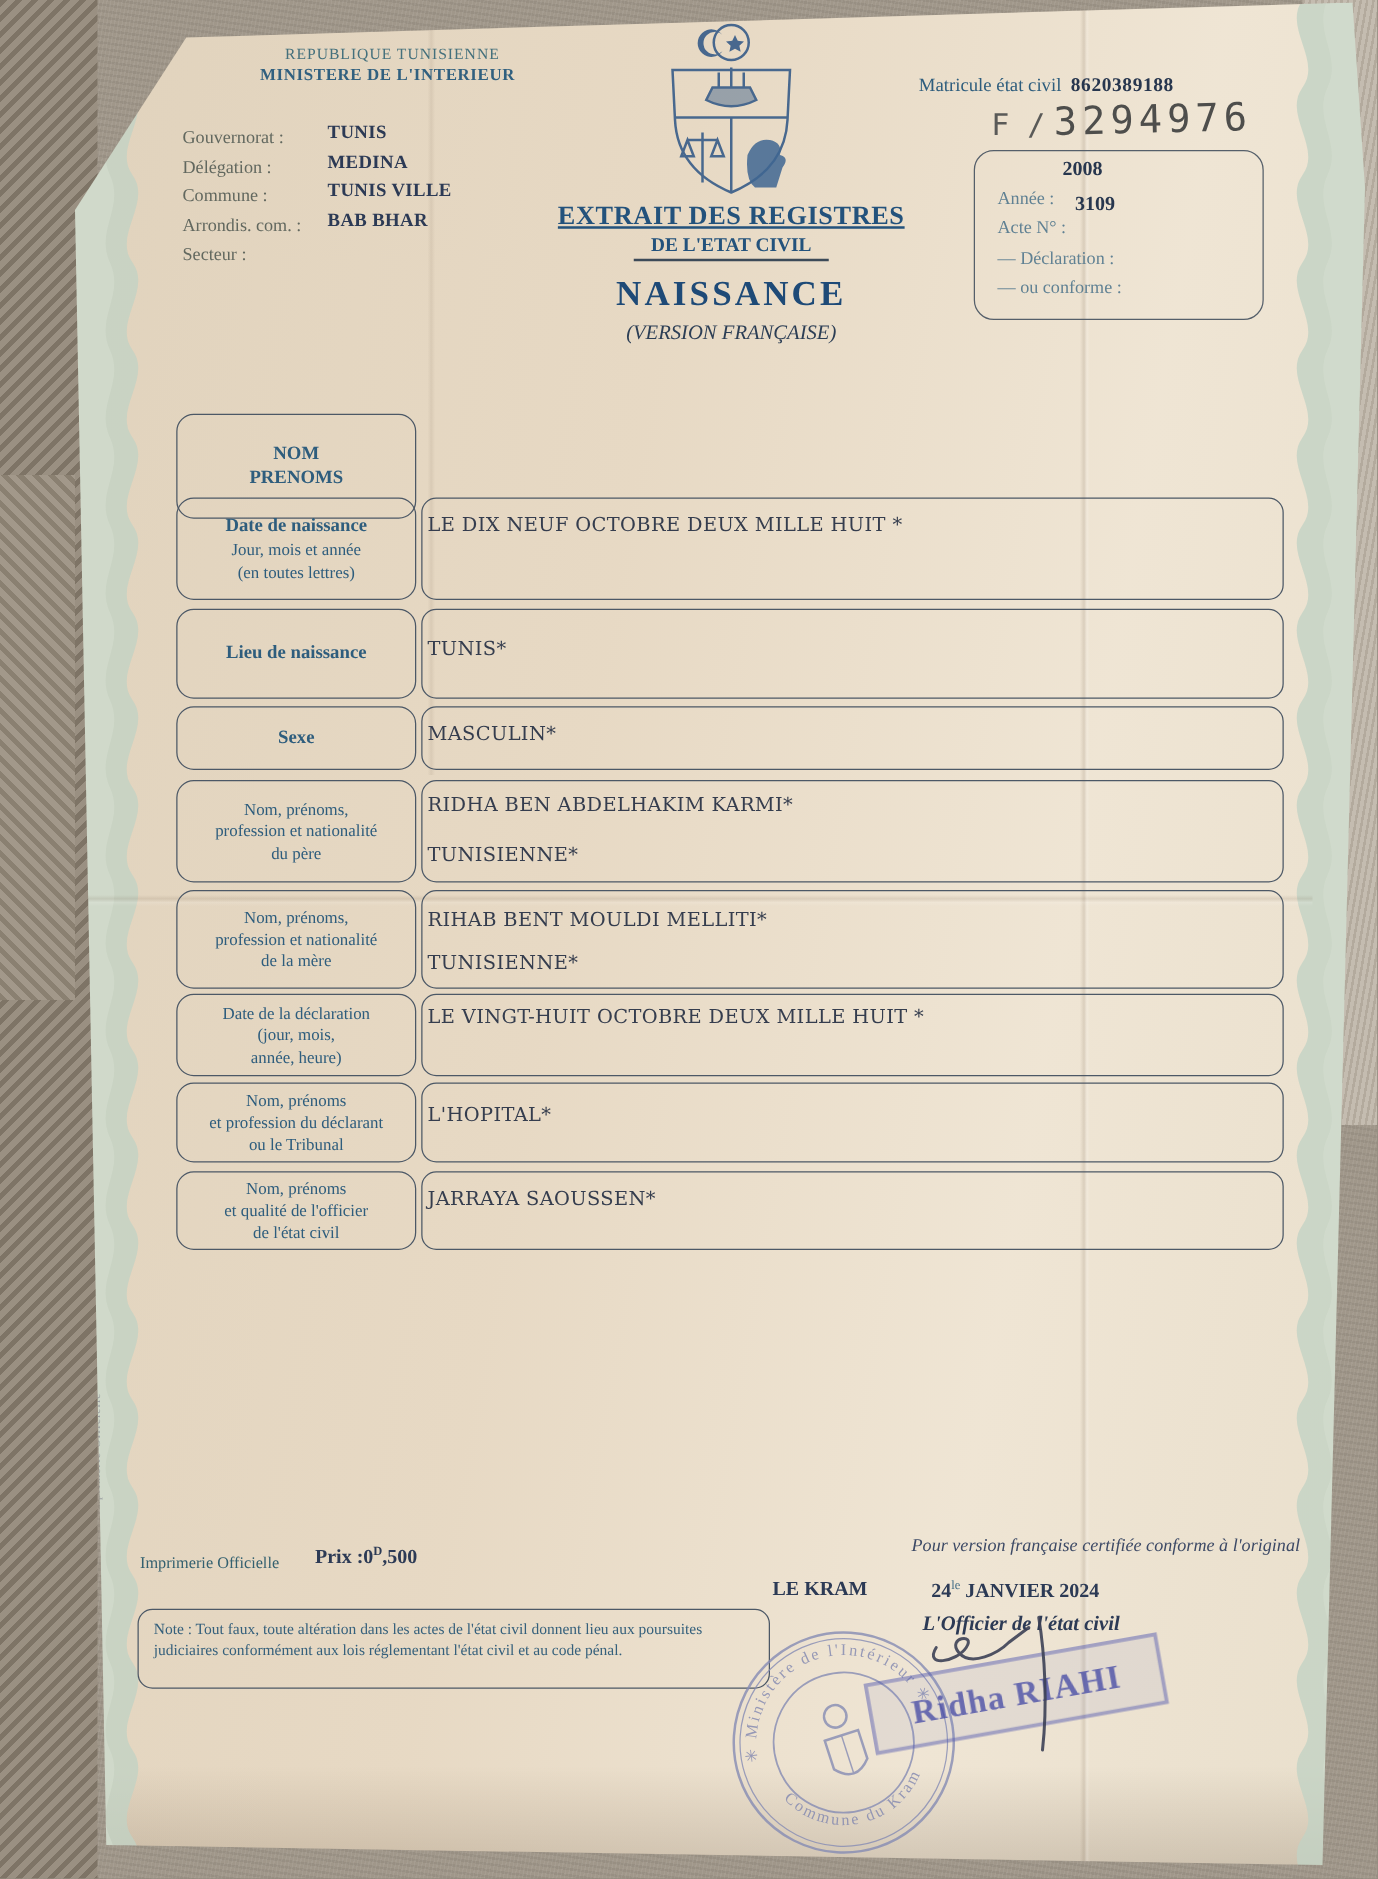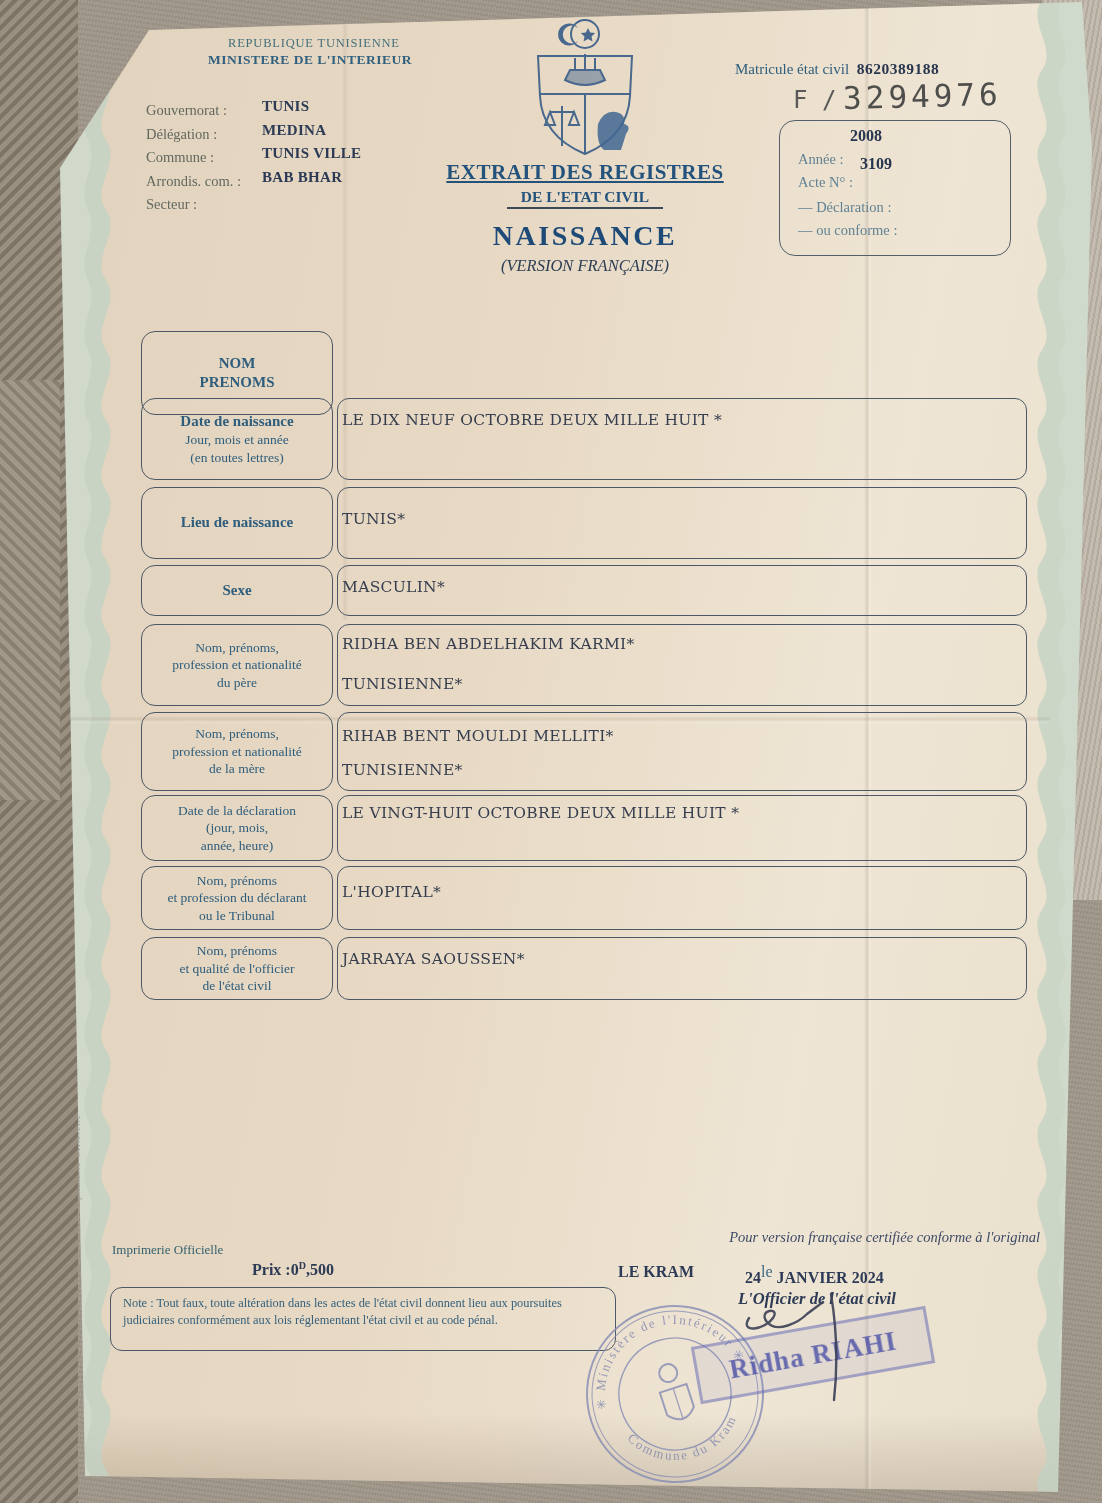--- a/index.html
+++ b/index.html
@@ -77,27 +77,27 @@
     border:1.6px solid #4c5866;border-radius:16px;}
   .obs-title{position:absolute;left:0;width:100%;top:8px;text-align:center;
     font-size:16.5px;font-weight:bold;font-style:italic;letter-spacing:1px;color:#2c3c52;}
   .obs-value{position:absolute;left:335px;top:20px;font-size:15px;font-weight:bold;
     letter-spacing:9px;color:#2b3040;font-family:"DejaVu Serif",serif;}
 
   .imprint-v{position:absolute;left:72px;top:1212px;transform:rotate(-90deg);transform-origin:0 0;
     font-size:9px;letter-spacing:1px;color:rgba(100,100,120,.5);}
 
   .imprimerie{left:112px;top:1242px;font-size:13px;color:#33606f;}
-  .prix{left:252px;top:1236px;font-size:16px;font-weight:bold;color:#2c3a55;margin-top:24px;}
+  .prix{left:252px;top:1236px;font-size:16px;font-weight:bold;color:#2c3a55;}
   .prix sup{font-size:10px;}
   .certif{left:658px;top:1229px;width:382px;text-align:right;font-size:14.5px;font-style:italic;
     color:#3d4a66;white-space:normal;}
   .lekram{left:618px;top:1263px;font-size:16px;font-weight:bold;color:#2c3a55;}
   .datefr{left:745px;top:1263px;font-size:16px;font-weight:bold;color:#2c3a55;}
-  .datefr sup{font-size:16px;color:#3e6a85;font-weight:normal;}
+  .datefr sup{font-size:10px;color:#3e6a85;font-weight:normal;}
   .officier{left:738px;top:1289px;font-size:16.5px;font-weight:bold;font-style:italic;color:#2c3a55;}
   .note-box{position:absolute;left:110px;top:1287px;width:506px;height:64px;
     border:1.6px solid #4c5866;border-radius:12px;padding:7px 10px 4px 12px;}
   .note-text{font-size:12.4px;line-height:1.35;color:#35607c;}
 
   .seal{position:absolute;left:575px;top:1294px;width:200px;height:200px;
     transform:rotate(-18deg);opacity:.8;}
   .rect-stamp{position:absolute;left:694px;top:1326px;width:238px;height:58px;
     transform:rotate(-10deg);border:3px solid rgba(86,92,176,.45);
     background:rgba(120,126,200,.10);display:flex;align-items:center;justify-content:center;

